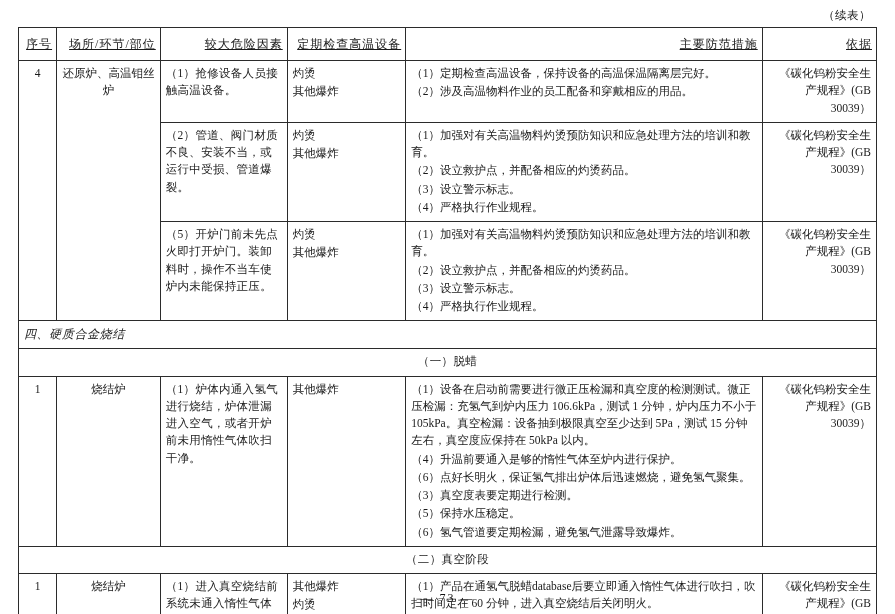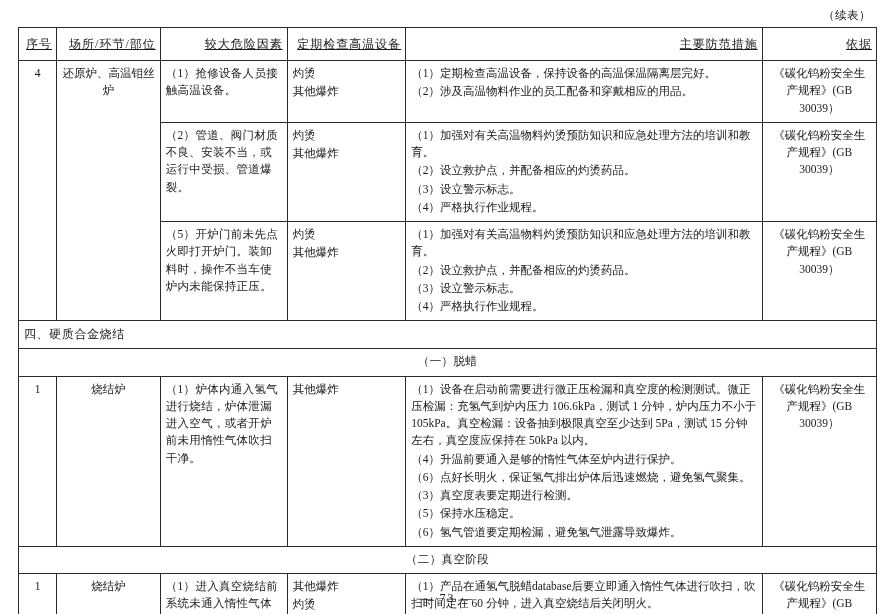--- a/index.html
+++ b/index.html
@@ -66,29 +66,30 @@
     margin: 0;
     text-indent: 0;
   }
   .cell-lines p + p { margin-top: 1px; }
 
   .section-row td {
     text-align: left;
     padding: 5px 8px;
     letter-spacing: 0.6px;
     font-size: 12px;
+    font-style: italic;
   }
   .subsection-row td {
     text-align: center;
     padding: 4px 8px;
     letter-spacing: 0.4px;
     font-size: 11.5px;
   }
   .basis-cell {
-    text-align: center;
+    text-align: right;
     line-height: 1.5;
   }
   .pagenum {
     position: absolute;
     bottom: 8px;
     left: 0;
     width: 895px;
     text-align: center;
     font-size: 12px;
     letter-spacing: 2px;

